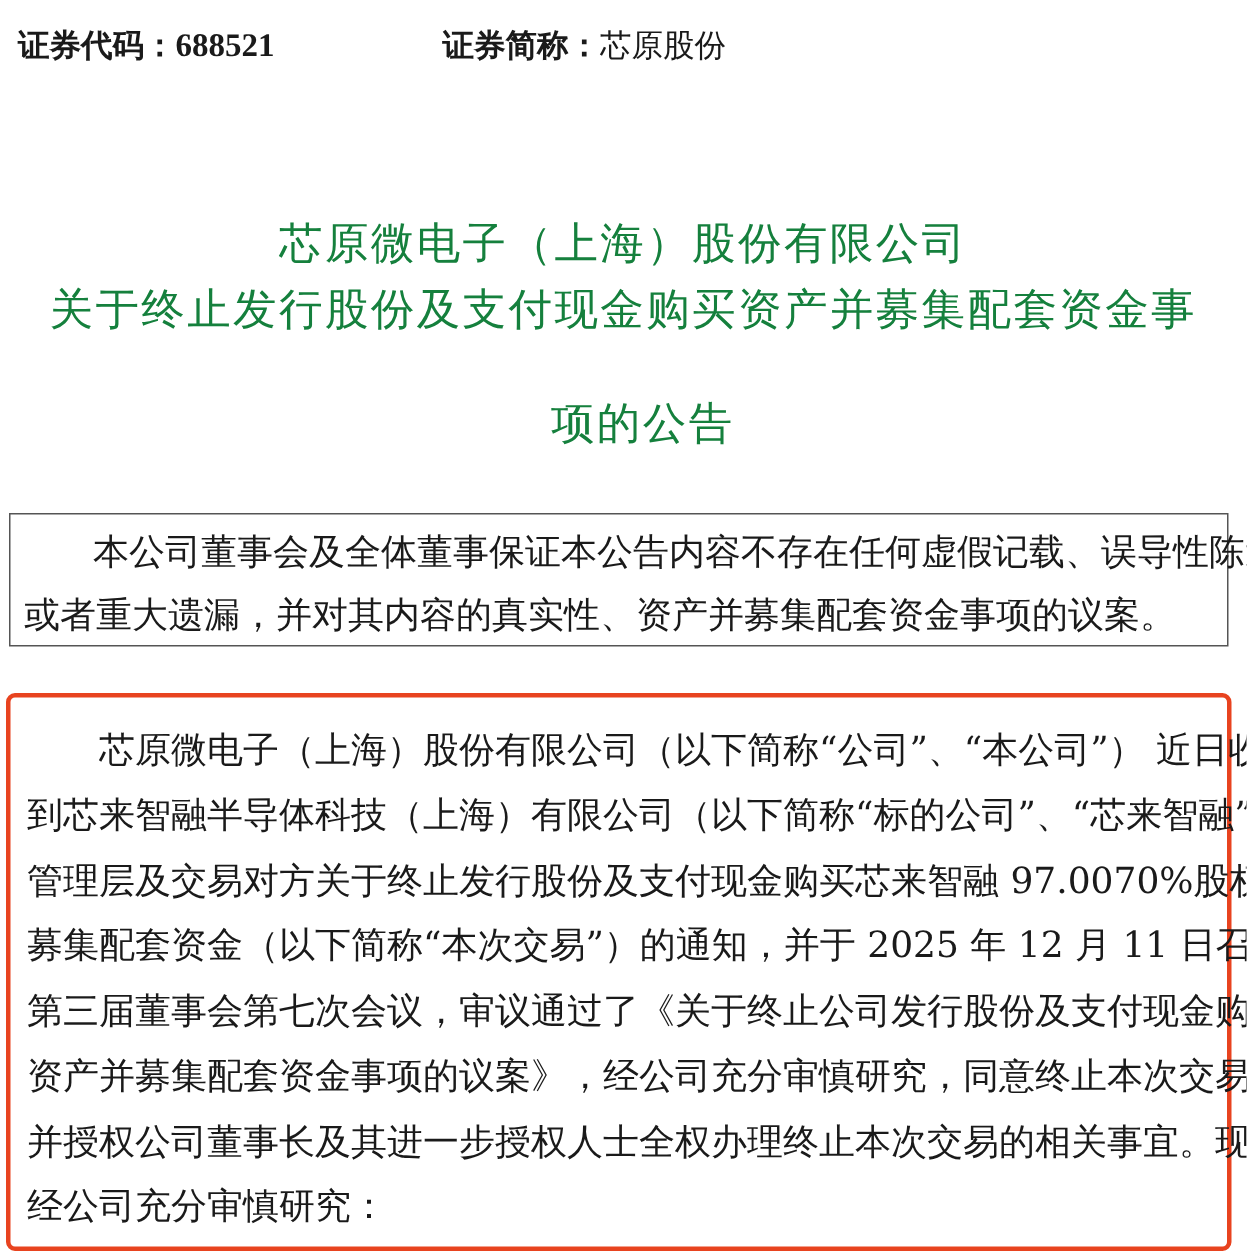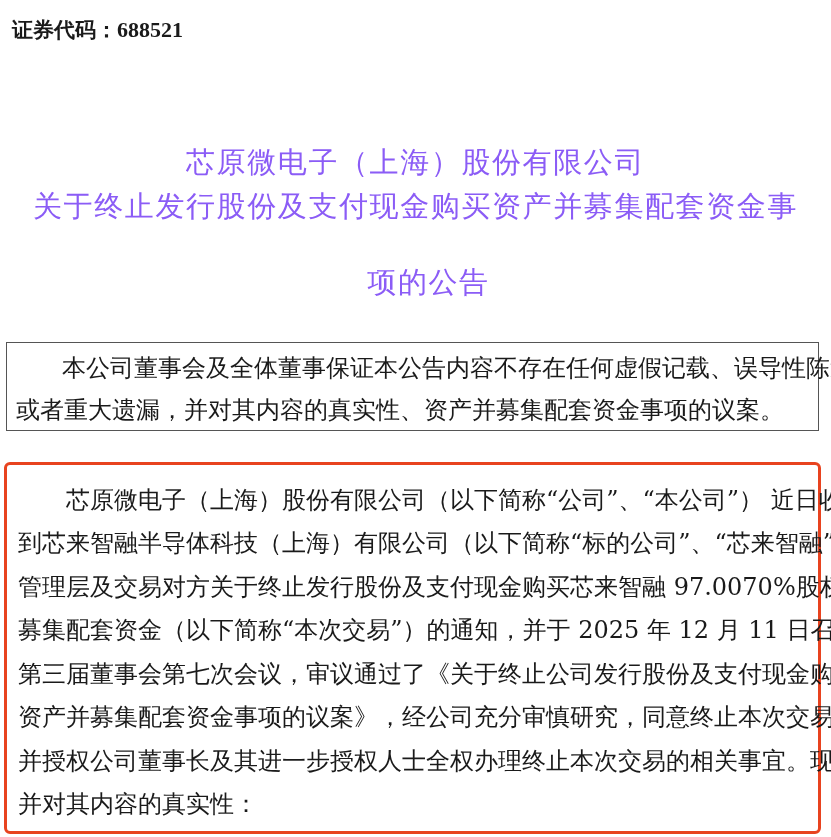--- a/index.html
+++ b/index.html
@@ -3,47 +3,50 @@
   <meta charset="utf-8">
   <style>
     html, body { margin: 0; padding: 0; background: #ffffff; }
     body { width: 831px; height: 837px; position: relative; overflow: hidden;
            font-family: "DejaVu Serif", "Liberation Serif", serif; color: #1a1a1a; }
     .header { position: absolute; top: 14px; left: 0; width: 811px; height: 32px;
               font-weight: bold; font-size: 21px; }
     .header .item { position: absolute; top: 0; white-space: nowrap; line-height: 32px; }
     .header .item .val { font-family: "Liberation Serif", serif; font-weight: bold; font-size: 22px; }
     .title { position: absolute; left: 0; width: 831px; text-align: center;
-             color: #8b5cf6; font-size: 29px; letter-spacing: 1.6px; white-space: nowrap;
+             color: #15803d; font-size: 29px; letter-spacing: 1.6px; white-space: nowrap;
              line-height: 36px; }
     .notice-box { position: absolute; left: 6px; top: 342px; width: 813px; height: 89px;
                   border: 1.5px solid #555; box-sizing: border-box; }
     .line { position: absolute; white-space: nowrap; font-size: 24px; line-height: 30px;
             text-align: justify; text-align-last: justify; }
     .body-box { position: absolute; left: 4px; top: 462px; width: 817px; height: 372px;
                 border: 3px solid #e8431f; border-radius: 6px; box-sizing: border-box; }
   </style>
 </head>
 <body>
 
 <div class="header">
   <div class="item" style="left:12px;">
     <span>证券代码：</span><span class="val">688521</span>
+  </div>
+  <div class="item" style="left:295px;">
+    <span>证券简称：</span><span style="font-weight:normal;">芯原股份</span>
   </div>
 </div>
 
 <div class="title" style="top:144px;">芯原微电子（上海）股份有限公司</div>
 <div class="title" style="top:188px;">关于终止发行股份及支付现金购买资产并募集配套资金事</div>
 <div class="title" style="top:264px;padding-left:13px;">项的公告</div>
 
 <div class="notice-box"></div>
 <div class="line" style="left:62px; top:353px; width:745px;">本公司董事会及全体董事保证本公告内容不存在任何虚假记载、误导性陈述</div>
 <div class="line" style="left:16px; top:395px;">或者重大遗漏，并对其内容的真实性、资产并募集配套资金事项的议案。</div>
 
 <div class="body-box"></div>
 <div class="line" style="left:66px; top:485px; width:742px;">芯原微电子（上海）股份有限公司（以下简称“公司”、“本公司”） 近日收</div>
 <div class="line" style="left:18px; top:528px; width:790px;">到芯来智融半导体科技（上海）有限公司（以下简称“标的公司”、“芯来智融”）</div>
 <div class="line" style="left:18px; top:572px; width:790px;">管理层及交易对方关于终止发行股份及支付现金购买芯来智融 97.0070%股权并</div>
 <div class="line" style="left:18px; top:615px; width:790px;">募集配套资金（以下简称“本次交易”）的通知，并于 2025 年 12 月 11 日召开</div>
 <div class="line" style="left:18px; top:659px; width:790px;">第三届董事会第七次会议，审议通过了《关于终止公司发行股份及支付现金购买</div>
 <div class="line" style="left:18px; top:702px; width:790px;">资产并募集配套资金事项的议案》，经公司充分审慎研究，同意终止本次交易，</div>
 <div class="line" style="left:18px; top:746px; width:790px;">并授权公司董事长及其进一步授权人士全权办理终止本次交易的相关事宜。现将</div>
-<div class="line" style="left:18px; top:789px; text-align:left; text-align-last:left;">并对其内容的真实性：</div>
+<div class="line" style="left:18px; top:789px; text-align:left; text-align-last:left;">经公司充分审慎研究：</div>
 
 </body></html>

